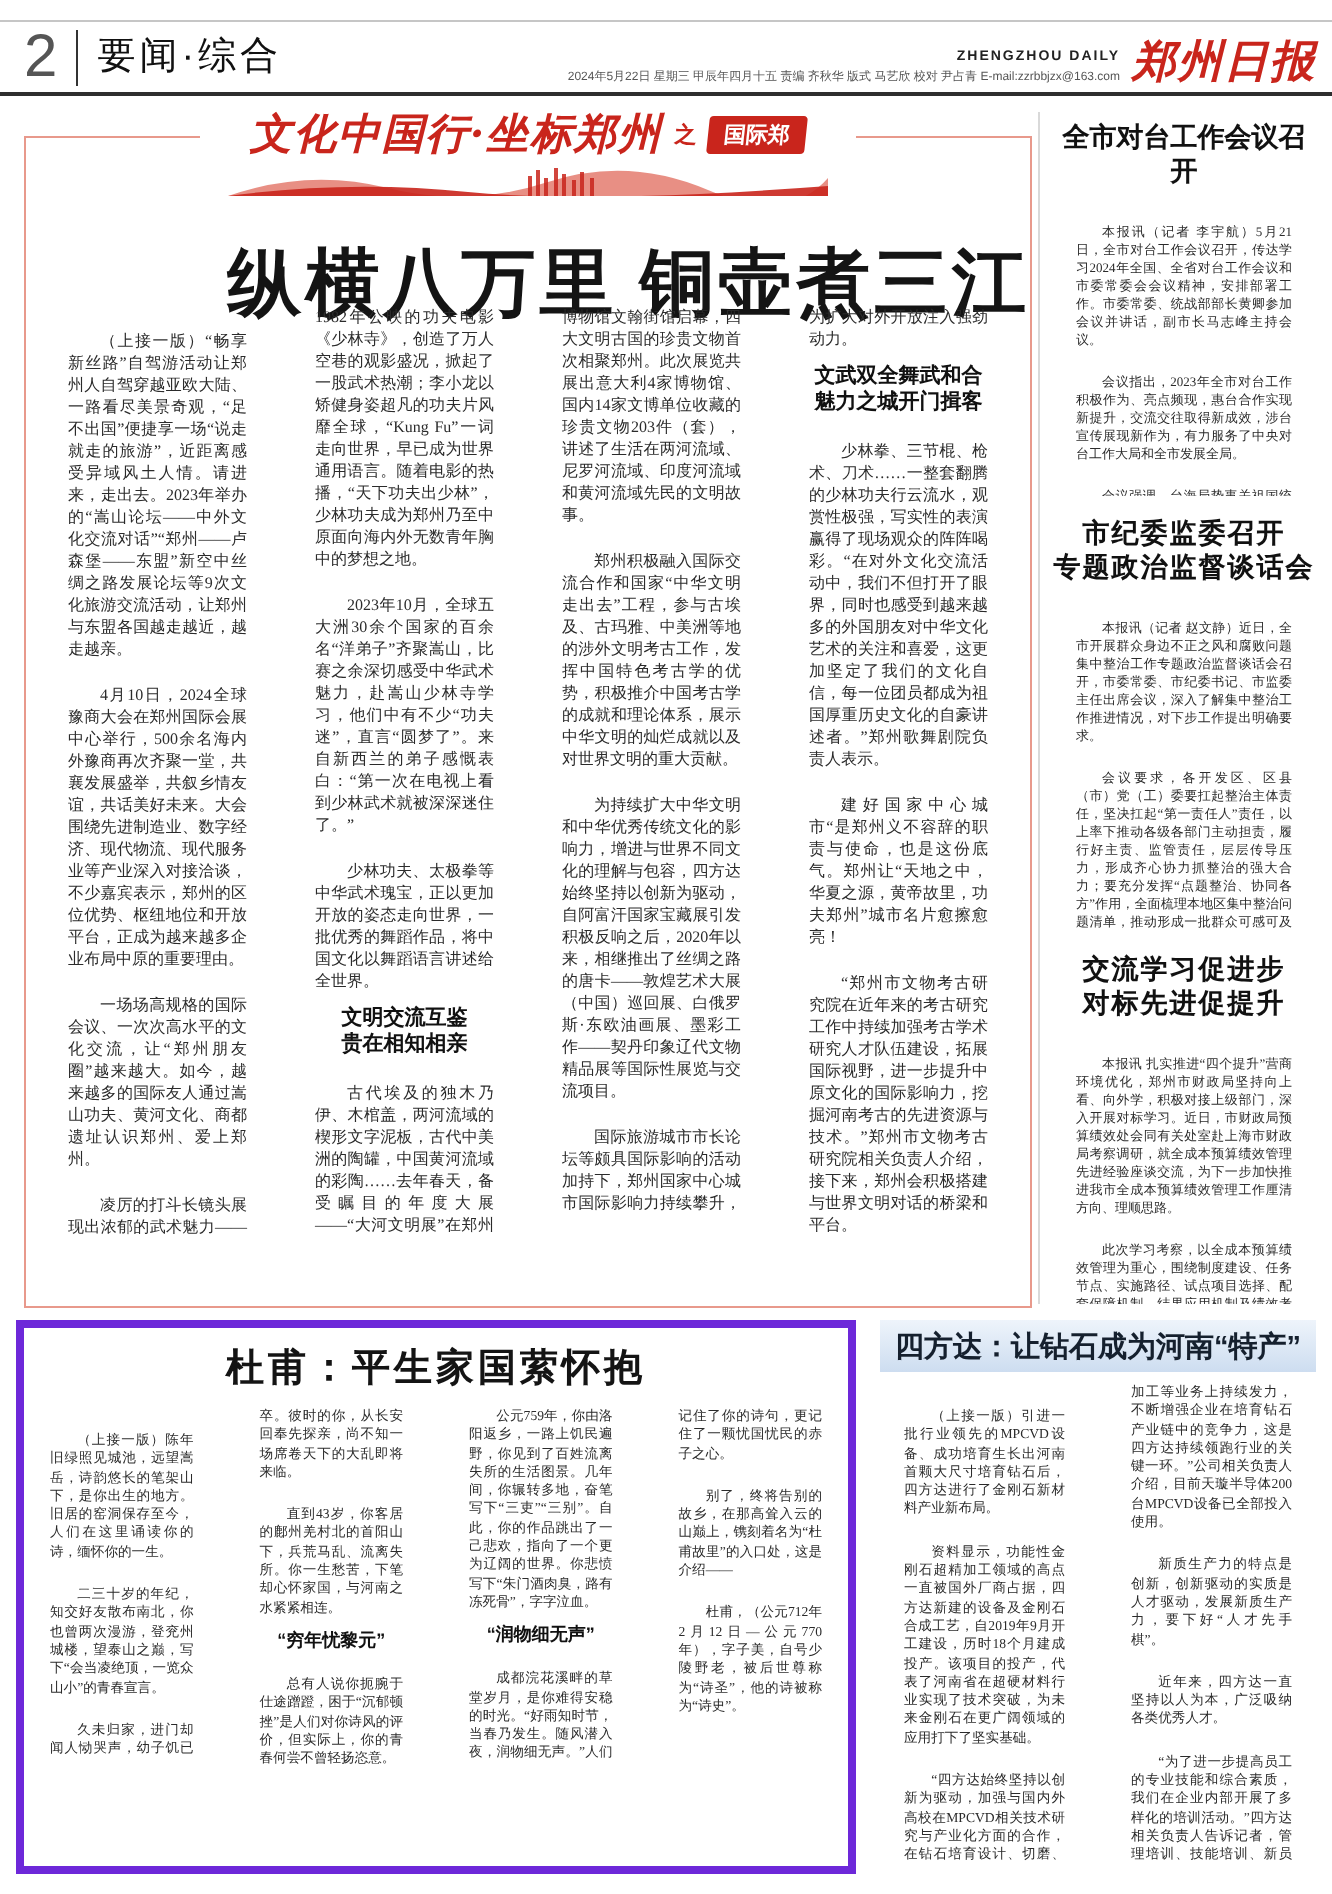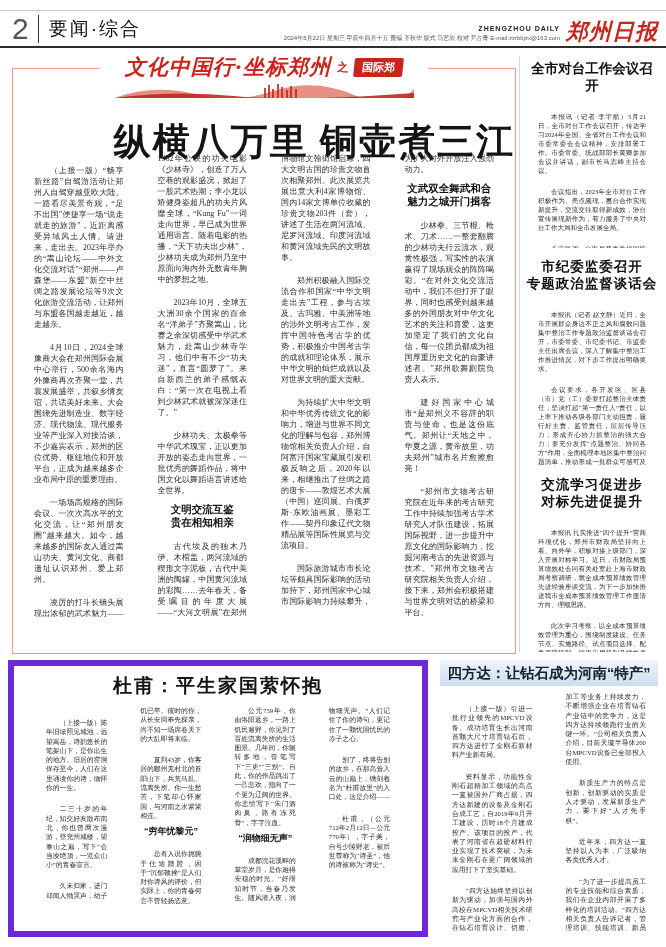--- a/index.html
+++ b/index.html
@@ -37,22 +37,22 @@
   
   .sidebar{position:absolute;left:526px;top:58px;width:132px;height:594px;overflow:hidden;}
   .s-headline{font-family:"Liberation Sans",sans-serif;font-weight:700;color:#111;text-align:center;}
   .s1h{font-size:13.5px;line-height:17px;margin:2px 0 6px;}
   .s2h,.s3h{font-size:13.5px;line-height:17px;margin:10px 0 6px;letter-spacing:1px;}
   .s-body{font-size:6.5px;line-height:9px;text-align:justify;color:#2b2b2b;overflow:hidden;}
   .s1b{max-height:148px;}
   .s2b{max-height:168px;}
   .s3b{max-height:158px;}
   
-  .dufu{position:absolute;left:8px;top:660px;width:420px;height:277px;border:6px solid #6d28d9;background:#fff;
-        padding:4px 20px;box-sizing:border-box;}
+  .dufu{position:absolute;left:8px;top:660px;width:420px;height:277px;border:4px solid #6d28d9;background:#fff;
+        padding:4px 1px;box-sizing:border-box;}
   .dufu-headline{text-align:center;font-family:"Liberation Sans",sans-serif;font-size:19px;font-weight:900;
                  color:#141414;letter-spacing:2px;margin:3px 0 7px;}
   .dufu-body{column-count:4;column-gap:9px;font-size:6.8px;line-height:9.3px;text-align:justify;color:#2b2b2b;
              height:228px;overflow:hidden;}
   .dufu .sub{font-size:9px;line-height:12px;margin:5px 0;}
   
   .sifangda{position:absolute;left:440px;top:660px;width:218px;height:277px;}
   .sf-band{height:26px;background:linear-gradient(#eef4fb,#cdddf0);display:flex;align-items:center;justify-content:center;}
   .sf-headline{font-family:"Liberation Sans",sans-serif;font-size:14.5px;font-weight:900;color:#15202e;white-space:nowrap;}
   .sf-body{margin-top:6px;column-count:2;column-gap:9px;font-size:6.8px;line-height:9.3px;text-align:justify;
@@ -110,21 +110,21 @@
           <p class="para">2023年10月，全球五大洲30余个国家的百余名“洋弟子”齐聚嵩山，比赛之余深切感受中华武术魅力，赴嵩山少林寺学习，他们中有不少“功夫迷”，直言“圆梦了”。来自新西兰的弟子感慨表白：“第一次在电视上看到少林武术就被深深迷住了。”</p>
           <p class="para">少林功夫、太极拳等中华武术瑰宝，正以更加开放的姿态走向世界，一批优秀的舞蹈作品，将中国文化以舞蹈语言讲述给全世界。</p>
         </div>
       <div class="sub">
         <span>文明交流互鉴</span><br>
         <span>贵在相知相亲</span>
       </div>
       <div>
           <p class="para">古代埃及的独木乃伊、木棺盖，两河流域的楔形文字泥板，古代中美洲的陶罐，中国黄河流域的彩陶……去年春天，备受瞩目的年度大展——“大河文明展”在郑州博物馆文翰街馆启幕，四大文明古国的珍贵文物首次相聚郑州。此次展览共展出意大利4家博物馆、国内14家文博单位收藏的珍贵文物203件（套），讲述了生活在两河流域、尼罗河流域、印度河流域和黄河流域先民的文明故事。</p>
           <p class="para">郑州积极融入国际交流合作和国家“中华文明走出去”工程，参与古埃及、古玛雅、中美洲等地的涉外文明考古工作，发挥中国特色考古学的优势，积极推介中国考古学的成就和理论体系，展示中华文明的灿烂成就以及对世界文明的重大贡献。</p>
-          <p class="para">为持续扩大中华文明和中华优秀传统文化的影响力，增进与世界不同文化的理解与包容，郑州博物馆相关负责人介绍，自阿富汗国家宝藏展引发积极反响之后，2020年以来，相继推出了丝绸之路的唐卡——敦煌艺术大展（中国）巡回展、白俄罗斯·东欧油画展、墨彩工作——契丹印象辽代文物精品展等国际性展览与交流项目。</p>
+          <p class="para">为持续扩大中华文明和中华优秀传统文化的影响力，增进与世界不同文化的理解与包容，四方达始终坚持以创新为驱动，自阿富汗国家宝藏展引发积极反响之后，2020年以来，相继推出了丝绸之路的唐卡——敦煌艺术大展（中国）巡回展、白俄罗斯·东欧油画展、墨彩工作——契丹印象辽代文物精品展等国际性展览与交流项目。</p>
           <p class="para">国际旅游城市市长论坛等颇具国际影响的活动加持下，郑州国家中心城市国际影响力持续攀升，为扩大对外开放注入强劲动力。</p>
         </div>
       <div class="sub">
         <span>文武双全舞武和合</span><br>
         <span>魅力之城开门揖客</span>
       </div>
       <div>
           <p class="para">少林拳、三节棍、枪术、刀术……一整套翻腾的少林功夫行云流水，观赏性极强，写实性的表演赢得了现场观众的阵阵喝彩。“在对外文化交流活动中，我们不但打开了眼界，同时也感受到越来越多的外国朋友对中华文化艺术的关注和喜爱，这更加坚定了我们的文化自信，每一位团员都成为祖国厚重历史文化的自豪讲述者。”郑州歌舞剧院负责人表示。</p>
           <p class="para">建好国家中心城市“是郑州义不容辞的职责与使命，也是这份底气。郑州让“天地之中，华夏之源，黄帝故里，功夫郑州”城市名片愈擦愈亮！</p>
           <p class="para">“郑州市文物考古研究院在近年来的考古研究工作中持续加强考古学术研究人才队伍建设，拓展国际视野，进一步提升中原文化的国际影响力，挖掘河南考古的先进资源与技术。”郑州市文物考古研究院相关负责人介绍，接下来，郑州会积极搭建与世界文明对话的桥梁和平台。</p>

